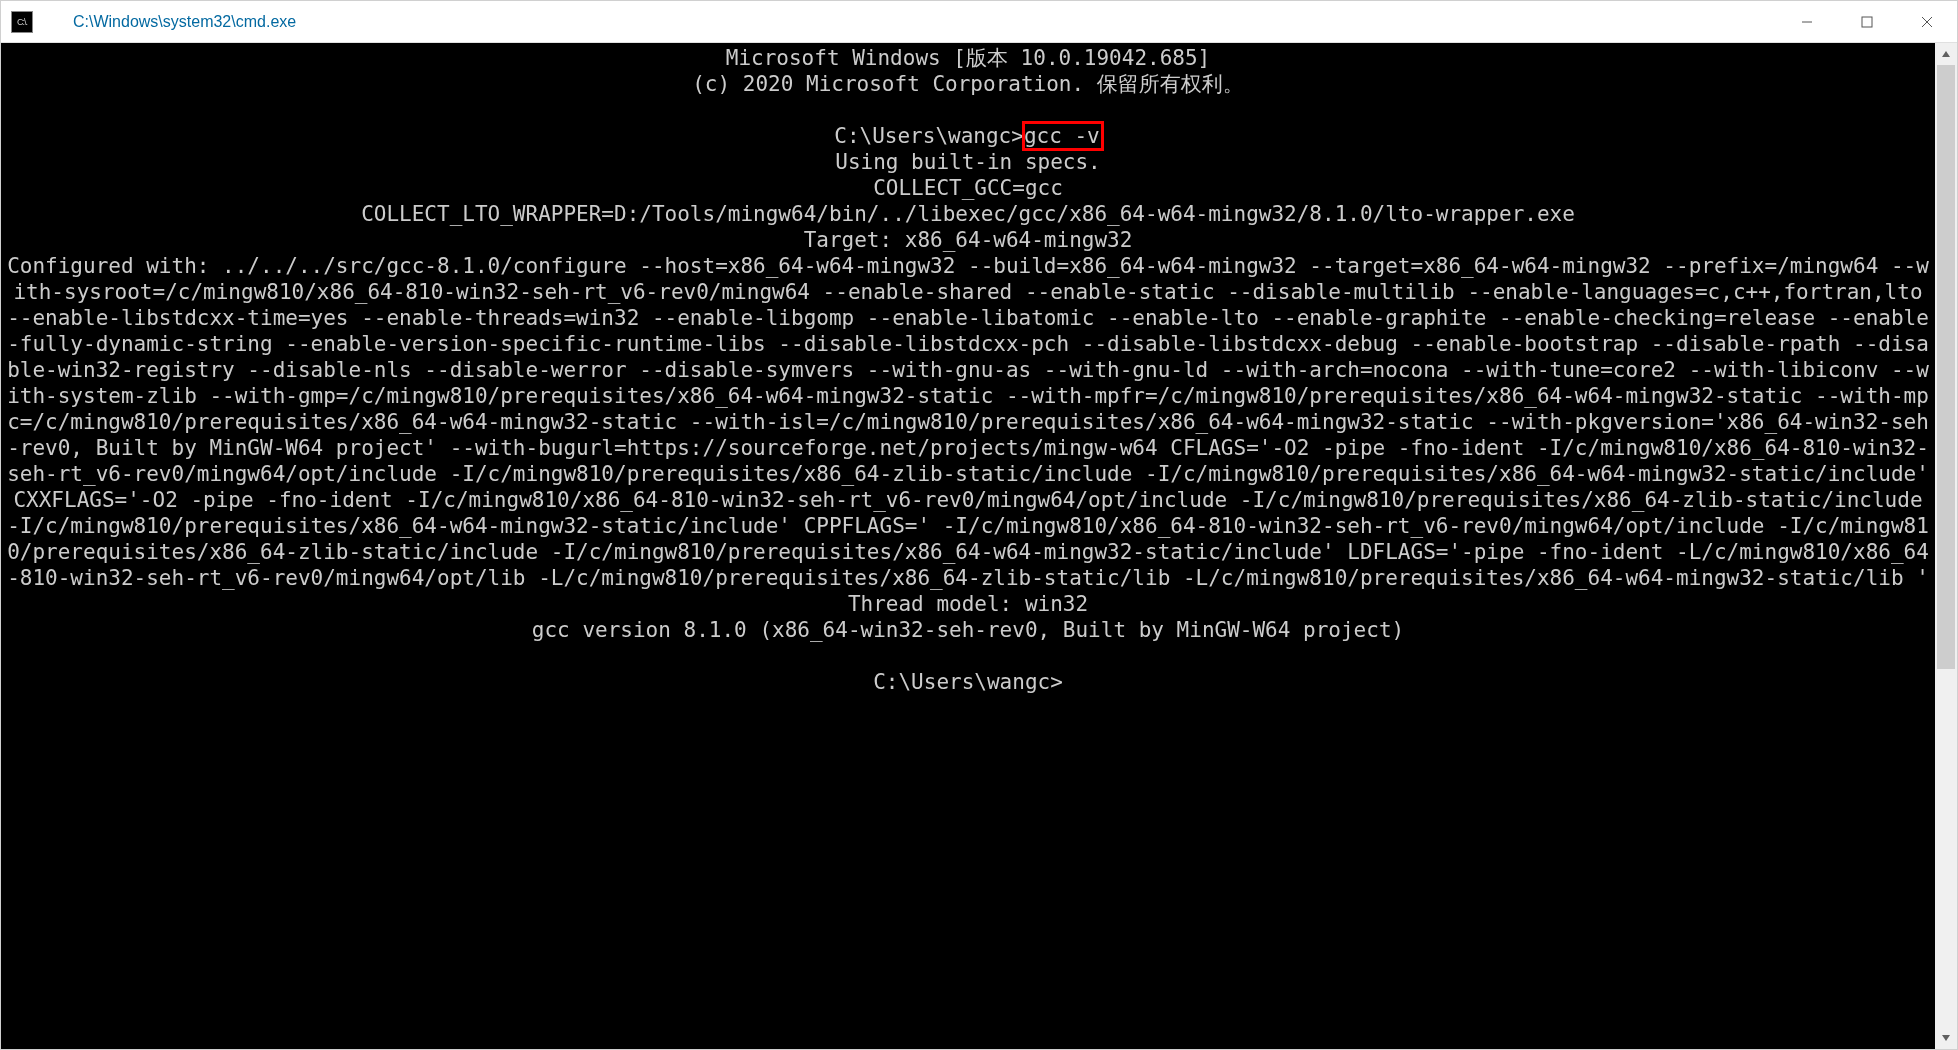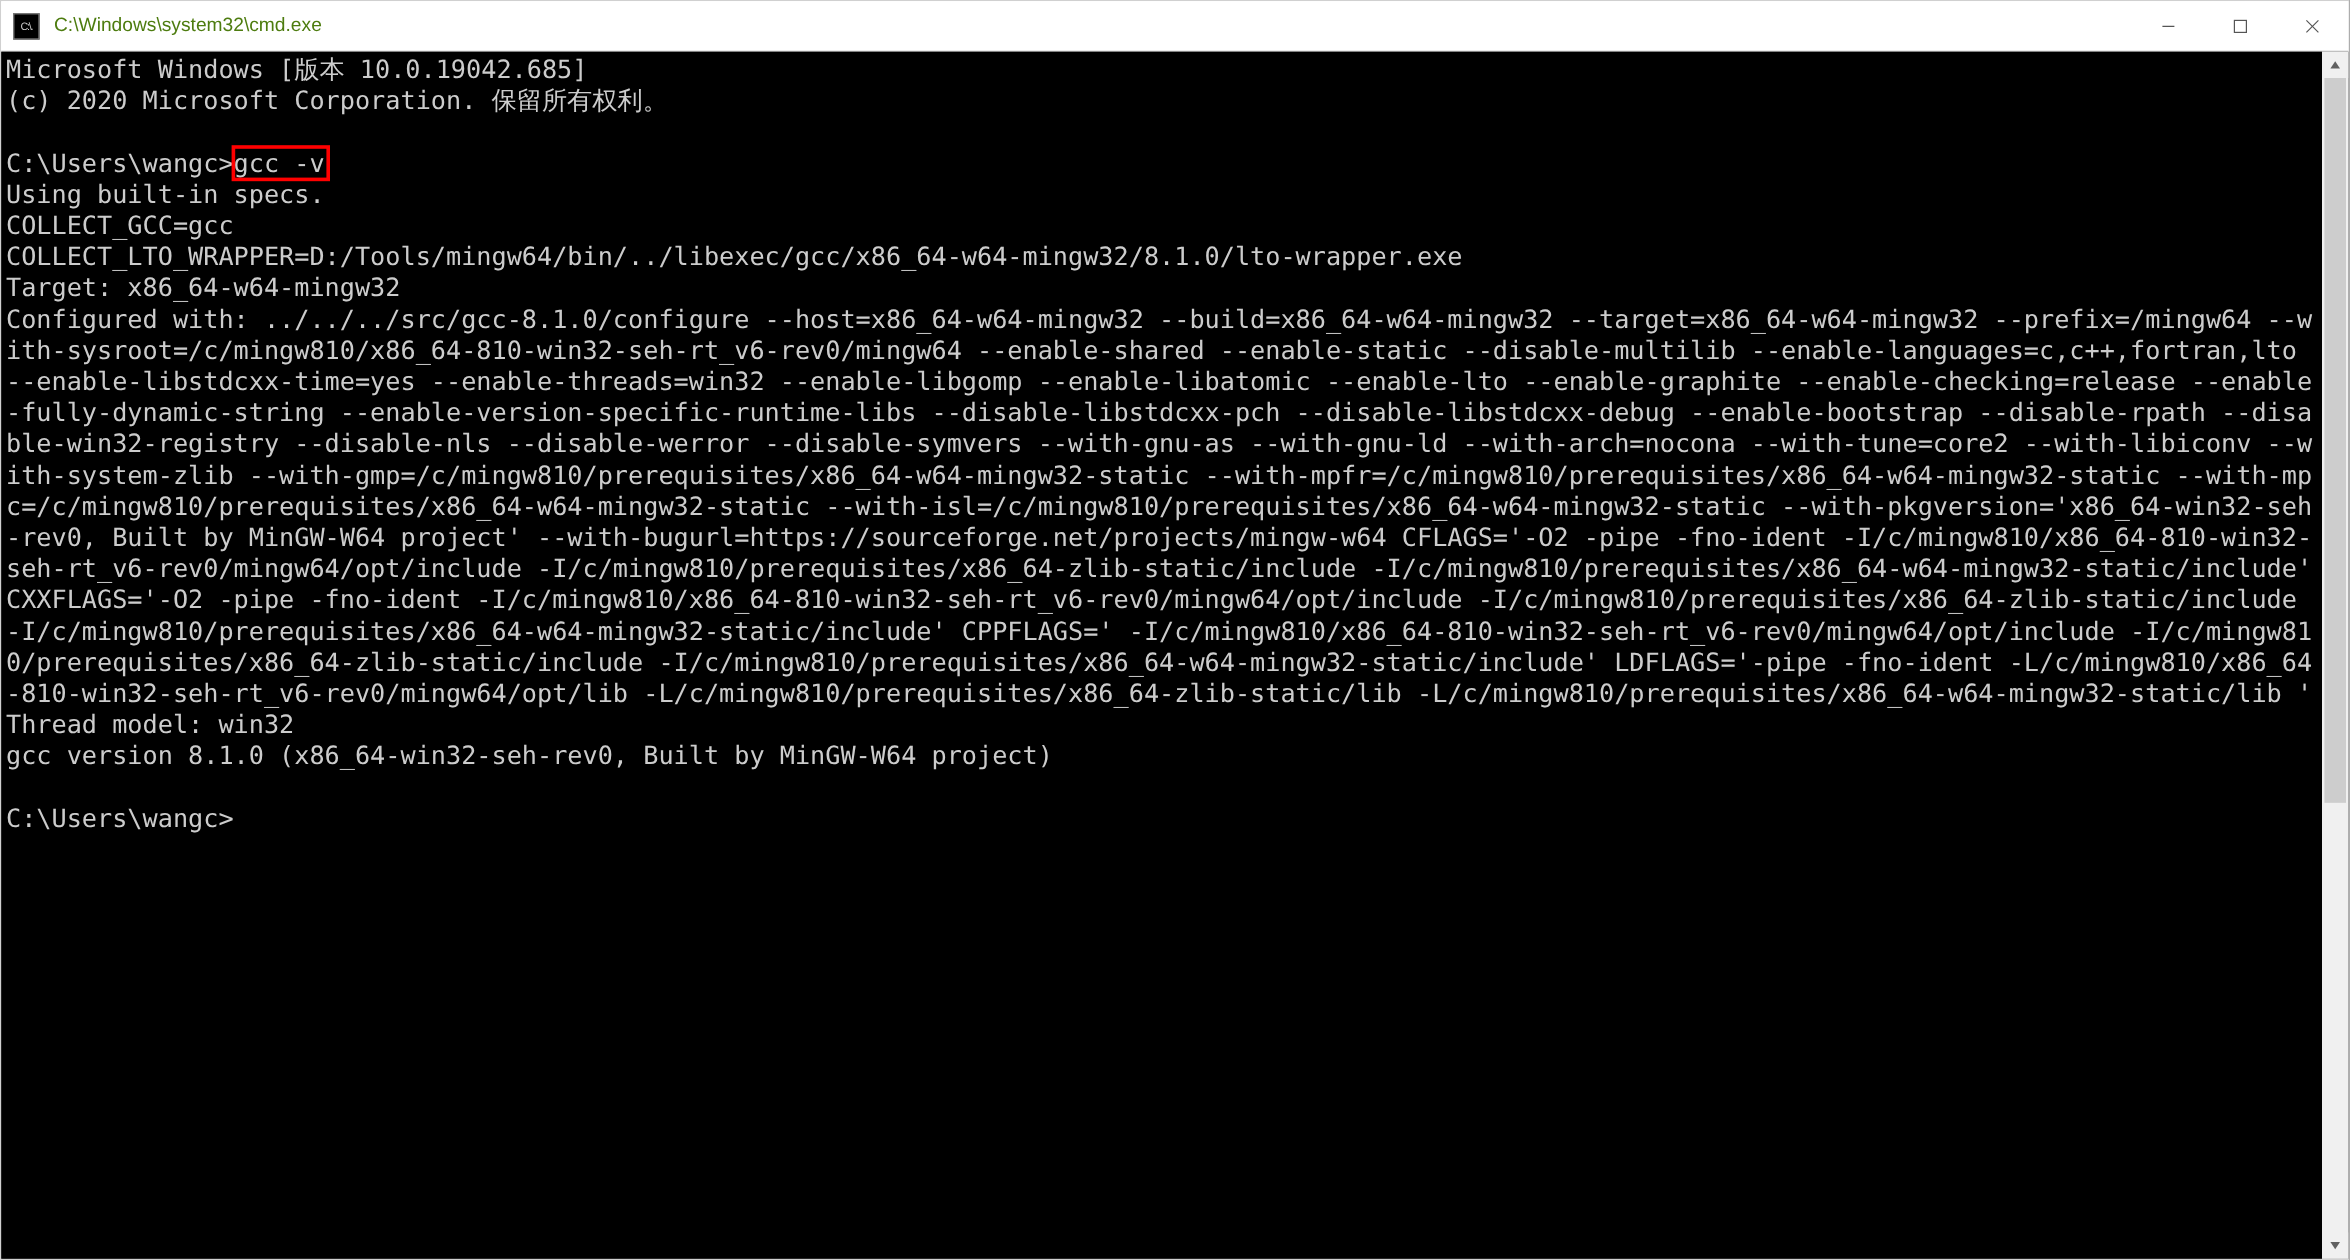--- a/index.html
+++ b/index.html
@@ -40,21 +40,22 @@
     justify-content: center;
     font-size: 9px;
     color: #ccc;
     font-family: Arial, sans-serif;
     letter-spacing: -1px;
   }
   .titlebar-title {
     flex: 1;
     font-family: "Segoe UI", Arial, sans-serif;
     font-size: 16px;
-    color: #4d7c0f;
+    color: #0369a1;
+    margin-left: 28px;
   }
   .window-controls {
     display: flex;
     height: 100%;
   }
   .win-btn {
     width: 60px;
     height: 100%;
     display: flex;
     align-items: center;
@@ -64,22 +65,23 @@
   .win-btn svg {
     width: 14px;
     height: 14px;
     stroke: #555;
     stroke-width: 1;
     fill: none;
   }
   .terminal-area {
     flex: 1;
     display: flex;
-    background: #404040;
+    background: #f0abfc;
     overflow: hidden;
+    text-align: center;
   }
   .terminal {
     flex: 1;
     background: #000000;
     color: #cccccc;
     font-family: "NSimSun", SimSun, Consolas, monospace;
     font-size: 21px;
     line-height: 26px;
     padding: 2px 4px;
     white-space: pre-wrap;

